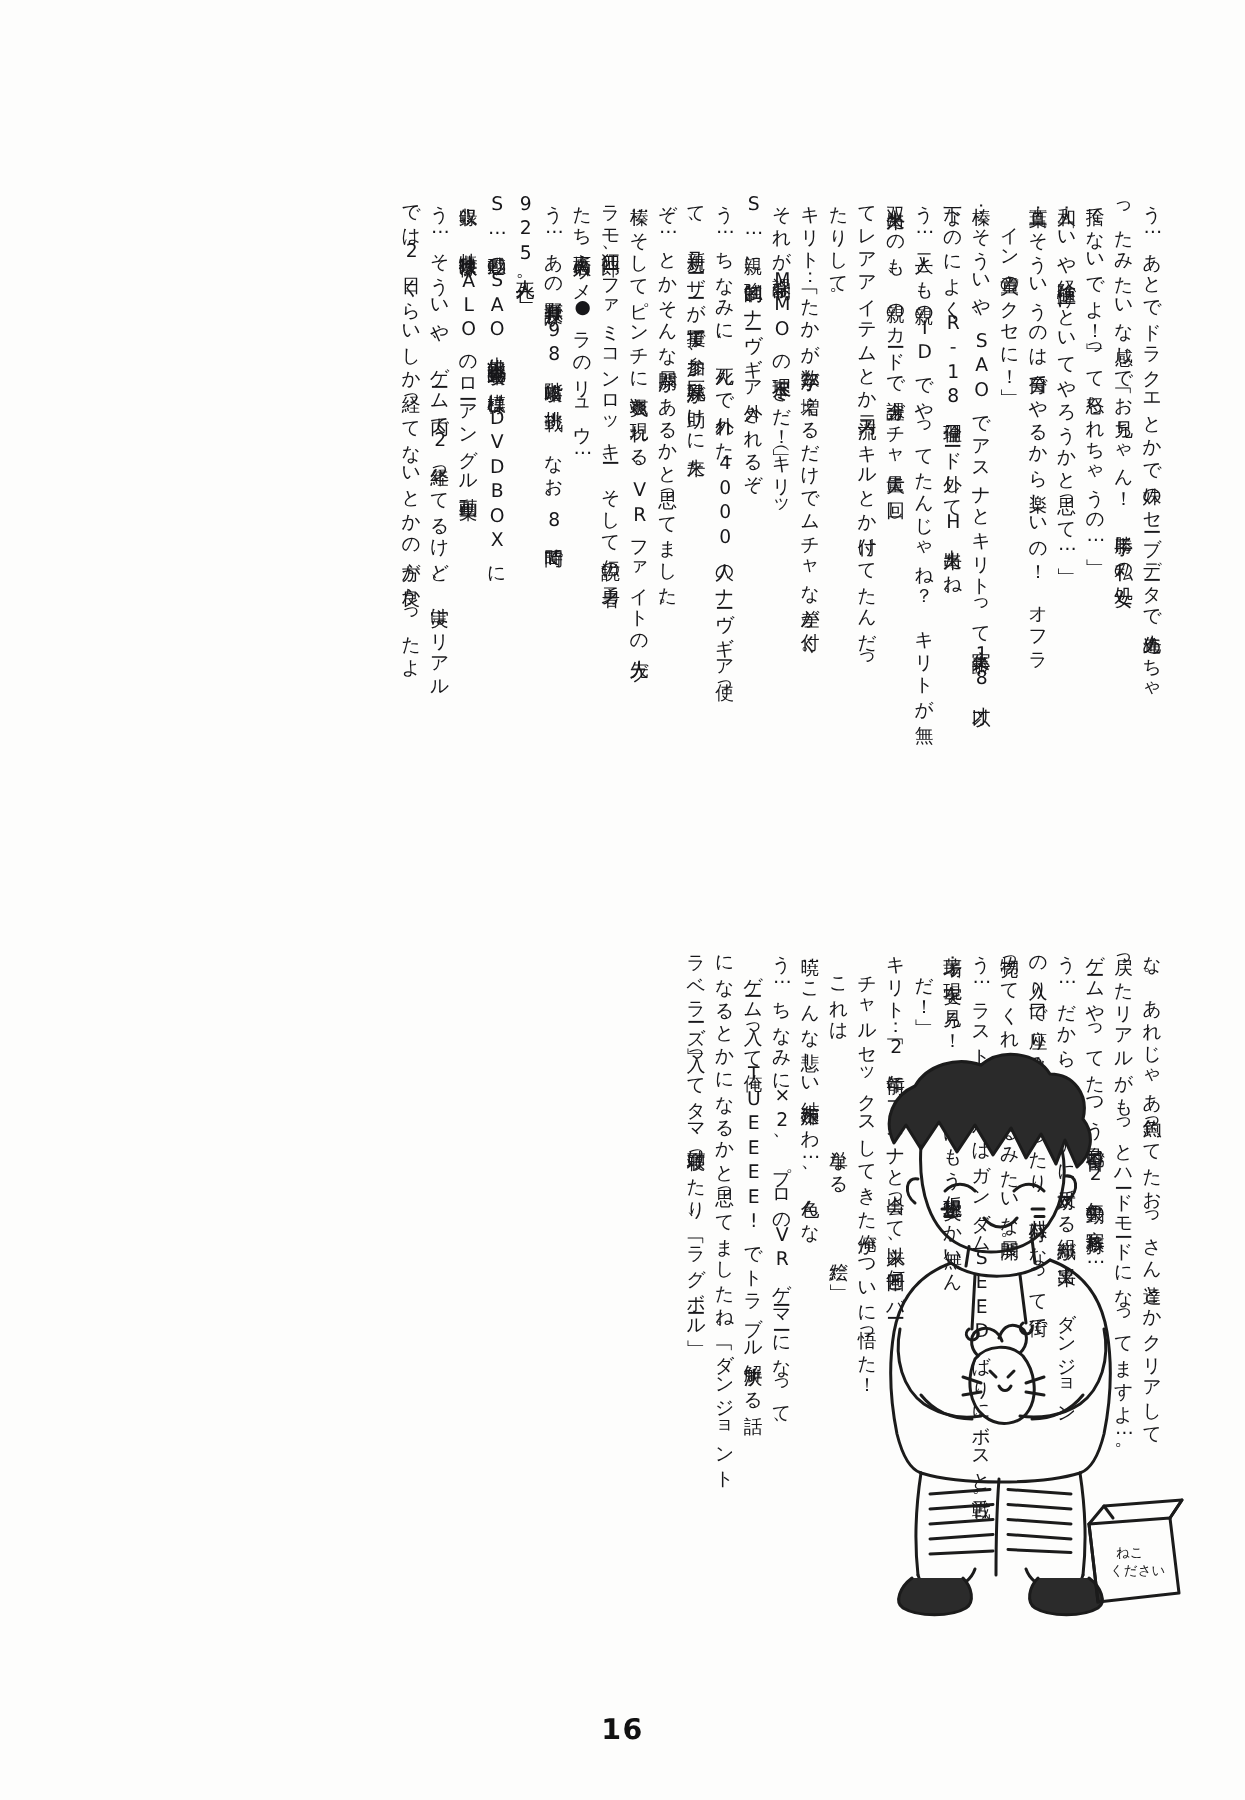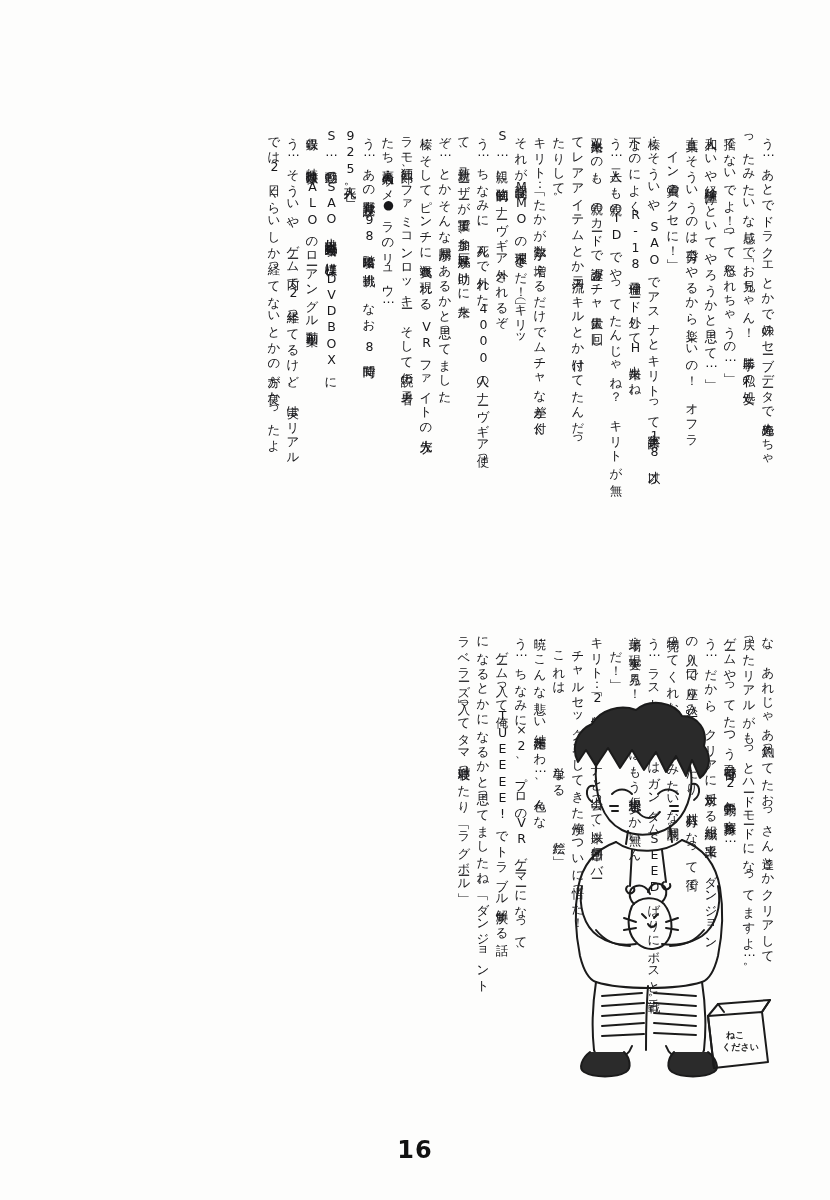--- a/index.html
+++ b/index.html
@@ -58,34 +58,33 @@
   }
 
   
   .page-number {
     position: absolute;
     bottom: 36px;
     left: 0;
     right: 0;
     text-align: center;
     font-family: "DejaVu Sans", sans-serif;
-    font-size: 24px;
+    font-size: 19px;
     font-weight: bold;
     letter-spacing: 1px;
     color: #111;
   }
 
   
   .illustration {
     position: absolute;
-    left: 512px;
+    left: 530px;
     top: 690px;
     width: 260px;
     height: 400px;
-    font-weight: bold;
   }
   .illustration svg { display: block; }
 </style>
 </head>
 <body>
 
 <div class="page">
 
   <div class="vblock" id="top-block">
     <div class="vline">う…あとでドラクエとかで妹のセーブデータで先進めちゃ</div>

